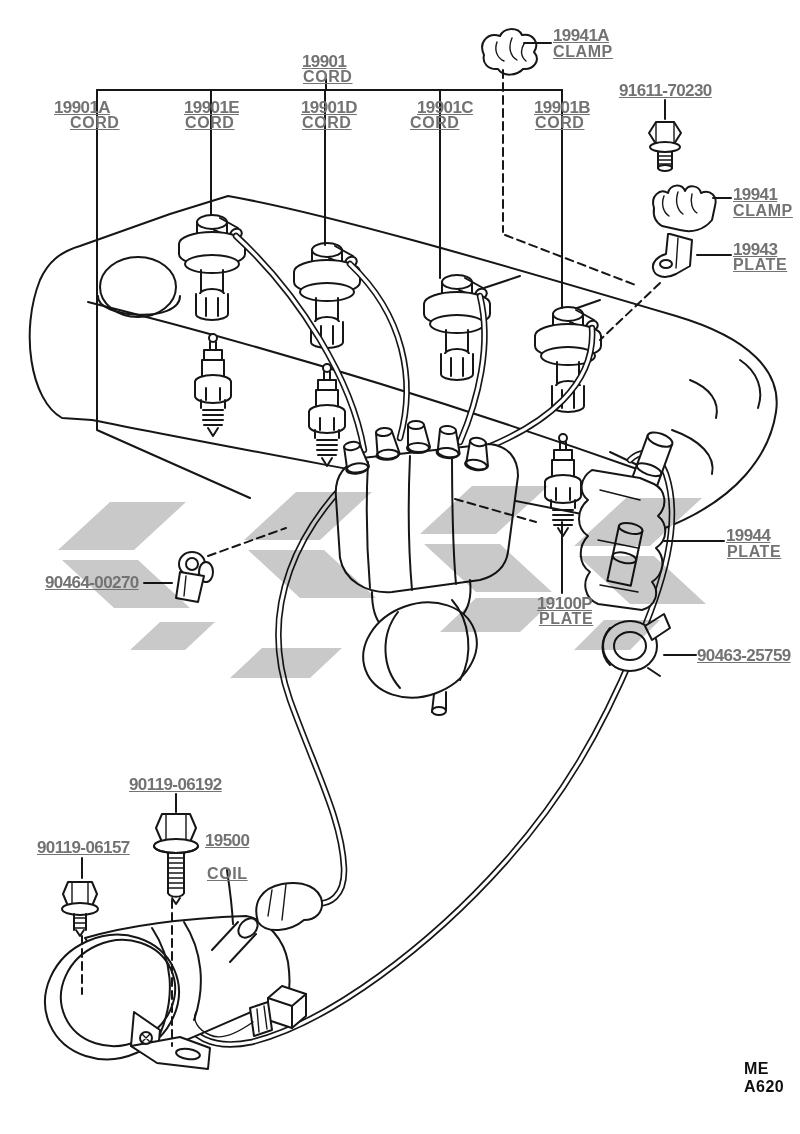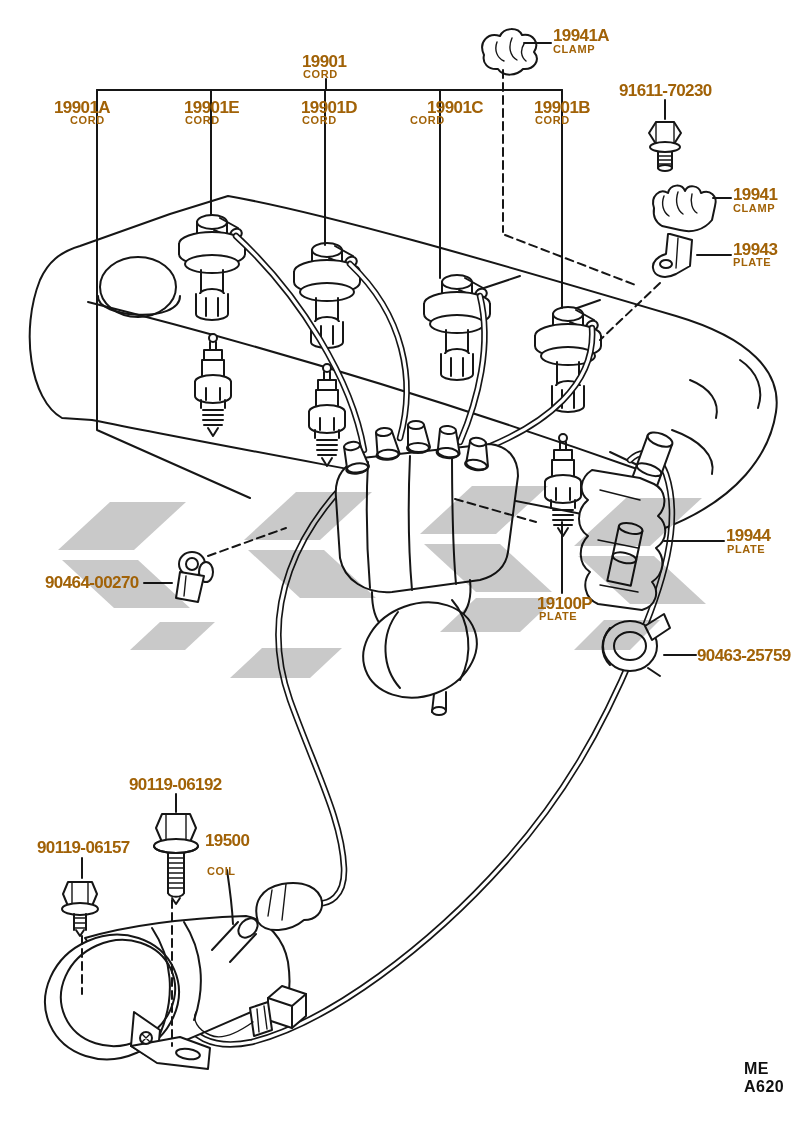--- a/index.html
+++ b/index.html
@@ -6,23 +6,23 @@
   .page{position:relative;width:800px;height:1134px;background:#ffffff;overflow:hidden;
         font-family:"Liberation Sans",sans-serif;}
   .art{position:absolute;left:0;top:0;}
   .ln{stroke:#161616;stroke-width:2;fill:none;stroke-linecap:round;stroke-linejoin:round;}
   .thin{stroke-width:1.4;}
   .wf{fill:#ffffff;}
   .dash{stroke-dasharray:8 5;}
   .cord-o{stroke:#161616;stroke-width:6.5;fill:none;stroke-linecap:round;}
   .cord-i{stroke:#ffffff;stroke-width:3.2;fill:none;stroke-linecap:round;}
   .wm{mix-blend-mode:multiply;}
-  .lbl{position:absolute;color:#a16207;white-space:nowrap;}
+  .lbl{position:absolute;color:#737373;white-space:nowrap;text-decoration:underline;}
   .num{font-weight:bold;font-size:17px;line-height:1;letter-spacing:-0.6px;}
-  .sub{font-weight:bold;font-size:11px;line-height:1;letter-spacing:0.6px;}
+  .sub{font-weight:bold;font-size:16px;line-height:1;letter-spacing:0.6px;}
   .figcode{position:absolute;left:744px;top:1060px;font-weight:bold;font-size:16px;
            letter-spacing:0.5px;word-spacing:5px;color:#101010;}
 </style>
 </head>
 <body>
 
 <div class="page">
 
 <svg class="art" width="800" height="1134" viewBox="0 0 800 1134">
   <defs>
@@ -280,21 +280,21 @@
 
 <div class="lbl num" style="left:54px;top:99px">19901A</div>
 <div class="lbl sub" style="left:70px;top:115px">CORD</div>
 
 <div class="lbl num" style="left:184px;top:99px">19901E</div>
 <div class="lbl sub" style="left:185px;top:115px">CORD</div>
 
 <div class="lbl num" style="left:301px;top:99px">19901D</div>
 <div class="lbl sub" style="left:302px;top:115px">CORD</div>
 
-<div class="lbl num" style="left:427px;top:99px">19901C</div>
+<div class="lbl num" style="left:417px;top:99px">19901C</div>
 <div class="lbl sub" style="left:410px;top:115px">CORD</div>
 
 <div class="lbl num" style="left:534px;top:99px">19901B</div>
 <div class="lbl sub" style="left:535px;top:115px">CORD</div>
 
 <div class="lbl num" style="left:553px;top:27px">19941A</div>
 <div class="lbl sub" style="left:553px;top:44px">CLAMP</div>
 
 <div class="lbl num" style="left:619px;top:82px">91611-70230</div>
 

